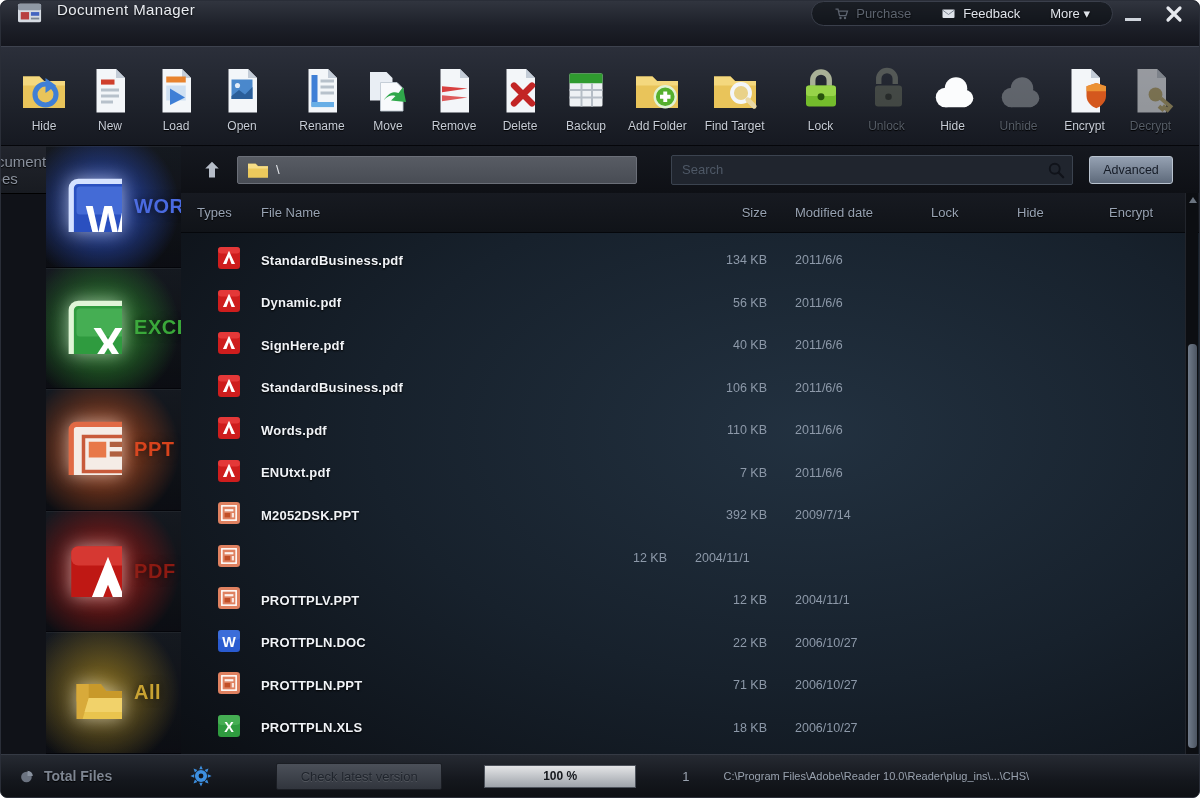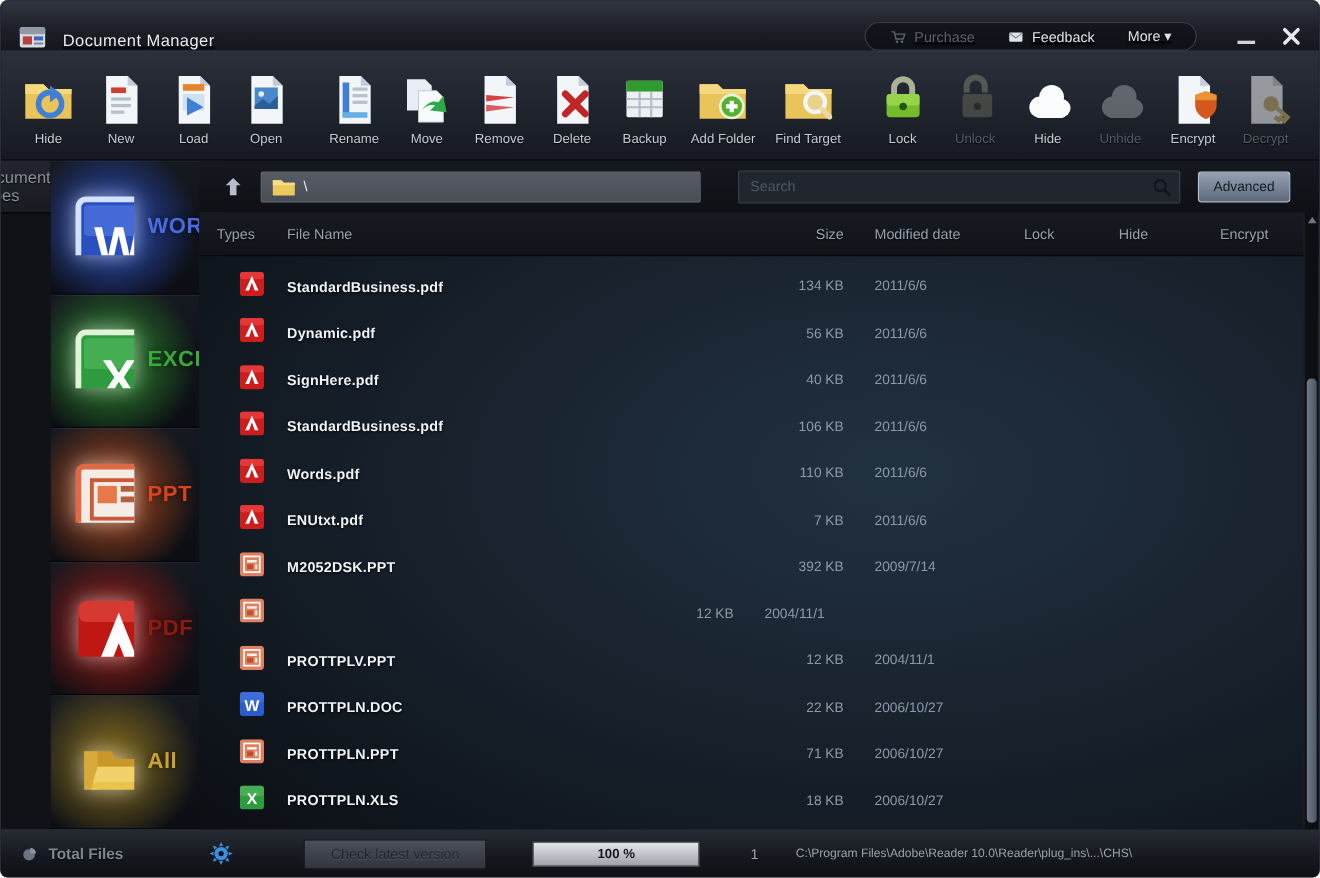--- a/index.html
+++ b/index.html
@@ -1,23 +1,23 @@
 <!DOCTYPE html>
 <html><head>
 <meta charset="utf-8">
 <style>
   * { margin:0; padding:0; box-sizing:border-box; }
   html,body { width:1200px; height:798px; background:#fff; font-family:"Liberation Sans","DejaVu Sans",sans-serif; overflow:hidden; }
   .window { width:1200px; height:798px; background:#0c0e13; border-radius:7px; overflow:hidden; display:flex; flex-direction:column; border:1px solid #2a2e38; }
 
   
-  .titlebar { height:45px; background:linear-gradient(#31353f,#1d2029 55%,#14161d); display:flex; align-items:flex-end; padding:0 16px; flex:0 0 auto;text-decoration:underline; }
+  .titlebar { height:45px; background:linear-gradient(#31353f,#1d2029 55%,#14161d); display:flex; align-items:flex-start; padding:0 16px; flex:0 0 auto; }
   .app-icon { width:26px; height:24px; margin-right:14px; }
   .app-title { color:#e9ecf1; font-size:15px; letter-spacing:.4px; text-shadow:0 1px 2px rgba(0,0,0,.8); }
-  .tb-right { margin-left:auto; display:flex; align-items:center; gap:37px; }
+  .tb-right { margin-left:auto; display:flex; align-items:center; gap:12px; }
   .pill { display:flex; align-items:center; gap:30px; background:rgba(10,12,17,.55); border:1px solid #3a3f4b; border-radius:14px; padding:4px 22px; }
   .pill-btn { display:flex; align-items:center; gap:7px; font-size:13px; color:#dfe3ea; cursor:pointer; text-shadow:0 1px 2px #000; }
   .pill-btn.dim { color:#5d646f; }
   .win-min { width:16px; height:14px; border-bottom:3px solid #cfd4dc; margin-right:4px; cursor:pointer; }
   .win-close { width:18px; height:18px; cursor:pointer; }
 
   
   .toolbar { height:100px; background:linear-gradient(#2b2f3a,#1e222b 60%,#161921); border-top:1px solid #3d424e; border-bottom:1px solid #05060a; display:flex; align-items:center; padding:6px 10px 4px; flex:0 0 auto; }
   .tb-item { display:flex; flex-direction:column; align-items:center; justify-content:flex-end; gap:5px; padding:4px 9px; cursor:pointer; }
   .tb-item .tb-icon { height:52px; display:flex; align-items:flex-end; }

